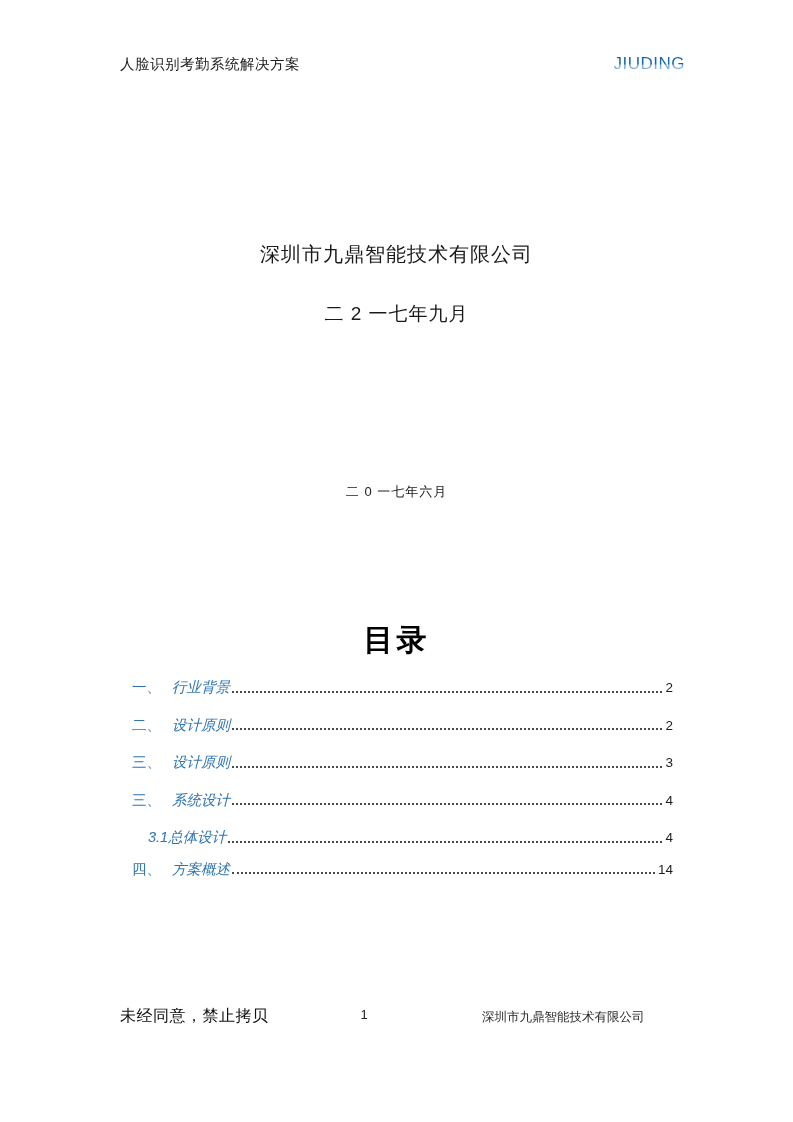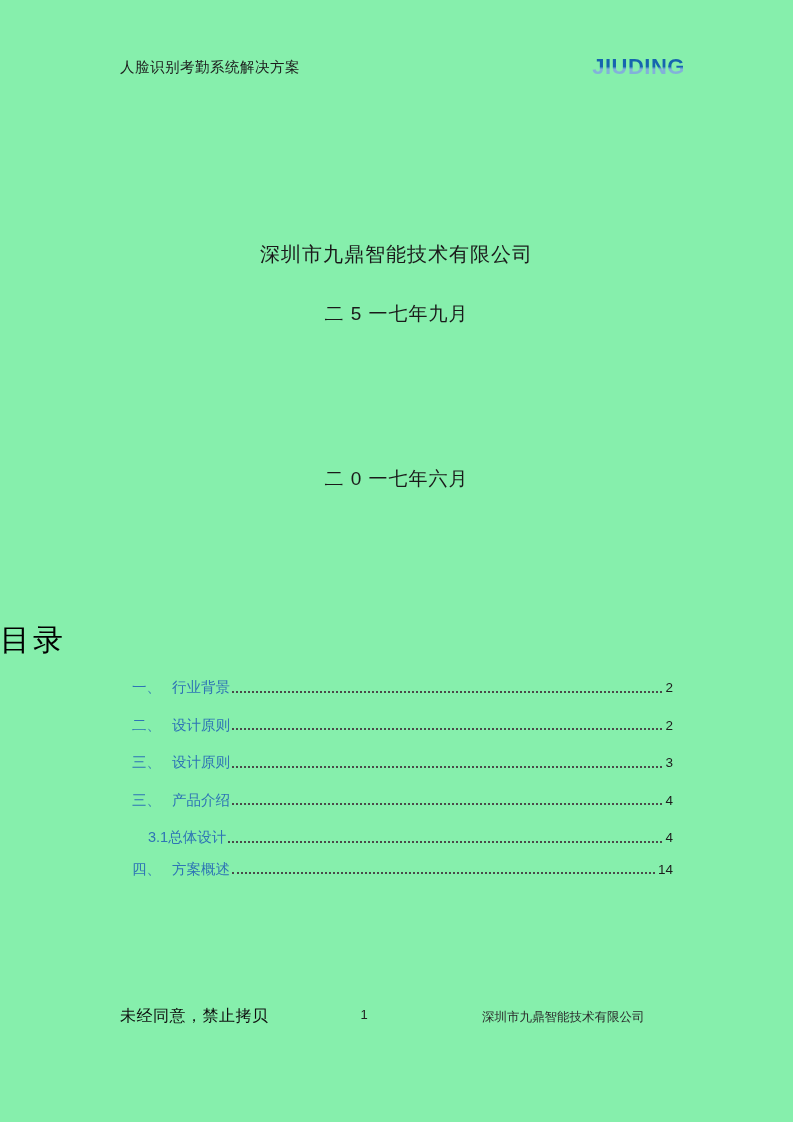--- a/index.html
+++ b/index.html
@@ -1,70 +1,70 @@
 <!DOCTYPE html>
 <html><head>
 <meta charset="utf-8">
 <style>
   html,body { margin:0; padding:0; background:#e9e9e9; }
   .page {
     position:relative;
     width:793px; height:1122px;
     margin:0 auto;
-    background:#86efac;
+    background:#ffffff;
     font-family:"Liberation Sans", sans-serif;
     color:#1a1a1a;
     overflow:hidden;
   }
 
   
   .header {
     position:absolute; top:54px; left:120px; right:108px;
     display:flex; justify-content:space-between; align-items:center;
   }
   .doc-title { font-size:14.5px; color:#1c1c1c; letter-spacing:0.5px; }
   .logo {
-    font-size:22px; font-weight:700; letter-spacing:0.5px;
+    font-size:17px; font-weight:400; letter-spacing:0.5px;
     color:#1f6fb6; font-style:normal;
   }
   @supports ((-webkit-background-clip:text)) {
     .logo {
       background:linear-gradient(#1565ae 48%, #82b1da 58%);
       -webkit-background-clip:text;
       background-clip:text;
       -webkit-text-fill-color:transparent;
     }
   }
 
   
   .center-line { position:absolute; left:0; width:100%; text-align:center; }
   .company-name  { top:241px; font-size:20px; letter-spacing:1px; }
   .date-primary  { top:301px; font-size:19px; letter-spacing:1px; }
-  .date-secondary{ top:466px; font-size:19px; letter-spacing:1px; }
+  .date-secondary{ top:483px; font-size:13px; letter-spacing:1px; }
 
   
   .toc-title {
     position:absolute; top:620px; left:0; width:100%;
-    font-size:30px; font-weight:normal;
+    text-align:center; font-size:30px; font-weight:bold;
     letter-spacing:3px; color:#000;
   }
   .toc {
     position:absolute; top:680px; left:120px; width:553px;
   }
   .toc-row {
     display:flex; align-items:flex-end;
     font-size:14.5px; line-height:1;
     color:#2E74B5;
     cursor:pointer;
   }
   .toc-row.lvl1 { padding-left:12px; margin-bottom:23px; }
   .toc-row.lvl2 { padding-left:28px; margin-bottom:17px; }
   .toc-row:last-child { margin-bottom:0; }
   .toc-num   { margin-right:11px; white-space:nowrap; }
-  .toc-label { white-space:nowrap; }
+  .toc-label { white-space:nowrap;font-style:italic; }
   .toc-leader {
     flex:1;
     border-bottom:2px dotted #4a4a4a;
     margin:0 3px 2px 2px;
   }
   .toc-page { font-size:13.5px; color:#1d1d1d; white-space:nowrap; }
 
   
   .footer-left {
     position:absolute; left:120px; top:1006px;
@@ -83,21 +83,21 @@
 <body>
 
 <div class="page">
 
   <div class="header">
     <span class="doc-title">人脸识别考勤系统解决方案</span>
     <span class="logo">JIUDING</span>
   </div>
 
   <div class="center-line company-name">深圳市九鼎智能技术有限公司</div>
-  <div class="center-line date-primary">二 5 一七年九月</div>
+  <div class="center-line date-primary">二 2 一七年九月</div>
   <div class="center-line date-secondary">二 0 一七年六月</div>
 
   <div class="toc-title">目录</div>
 
   <div class="toc" id="toc-list">
       <div class="toc-row lvl1">
         <span class="toc-num">一、</span>
         <span class="toc-label">行业背景</span>
         <span class="toc-leader"></span>
         <span class="toc-page">2</span>
@@ -109,21 +109,21 @@
         <span class="toc-page">2</span>
       </div>
       <div class="toc-row lvl1">
         <span class="toc-num">三、</span>
         <span class="toc-label">设计原则</span>
         <span class="toc-leader"></span>
         <span class="toc-page">3</span>
       </div>
       <div class="toc-row lvl1">
         <span class="toc-num">三、</span>
-        <span class="toc-label">产品介绍</span>
+        <span class="toc-label">系统设计</span>
         <span class="toc-leader"></span>
         <span class="toc-page">4</span>
       </div>
       <div class="toc-row lvl2">
         <span class="toc-label">3.1总体设计</span>
         <span class="toc-leader"></span>
         <span class="toc-page">4</span>
       </div>
       <div class="toc-row lvl1">
         <span class="toc-num">四、</span>

